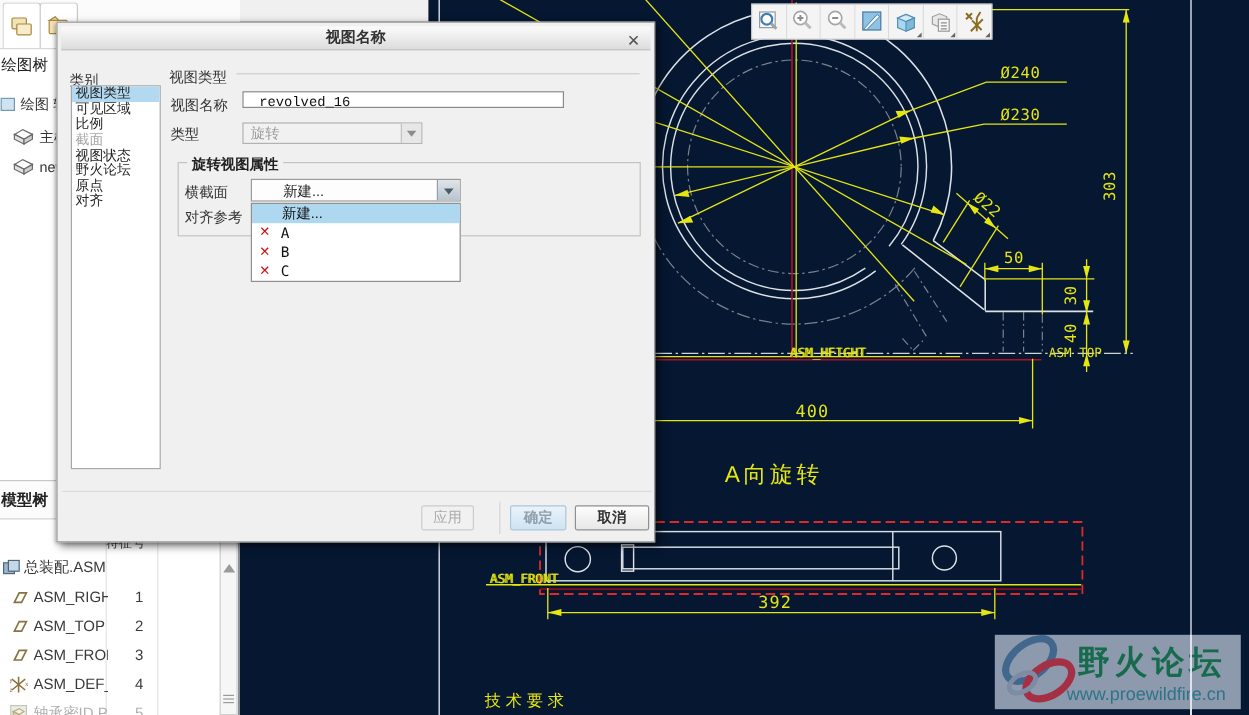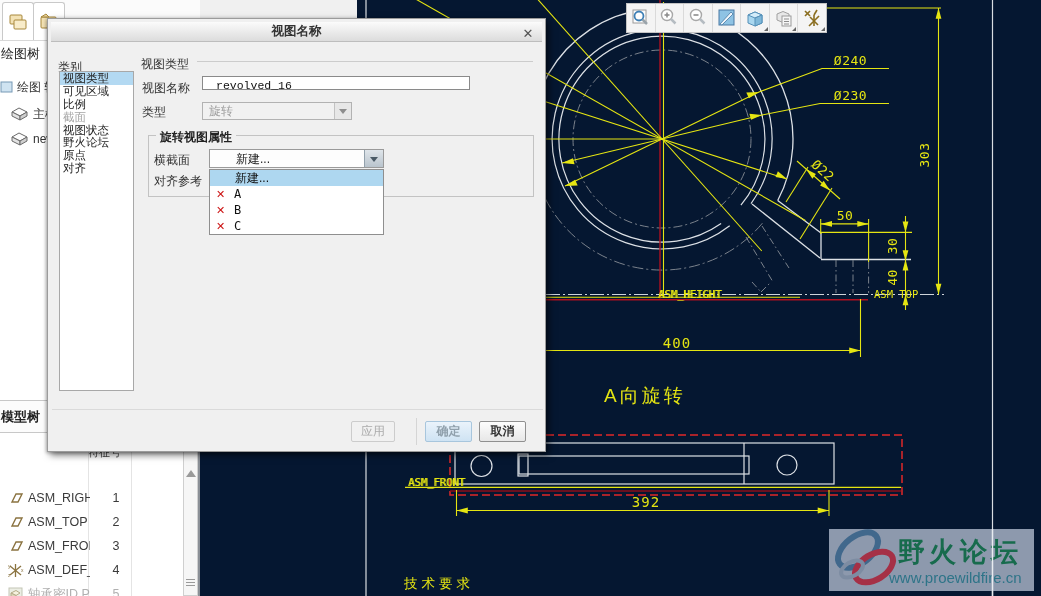--- a/index.html
+++ b/index.html
@@ -90,21 +90,21 @@
   .dd-row .name{position:absolute;left:25px;top:0;}
   .dd-row .xmark{position:absolute;left:6px;top:0;color:#cc1111;font-weight:bold;font-size:11px;}
   .dd-row .ltr{position:absolute;left:24px;top:0;font-family:"DejaVu Sans Mono","Liberation Mono",monospace;}
   #btn-rule{position:absolute;left:4px;top:390px;width:491px;height:1px;background:#dadada;}
   .dlg-btn{position:absolute;top:402px;width:44px;height:21px;box-sizing:border-box;
     font-size:12px;text-align:center;line-height:19px;border-radius:2px;}
   #btn-apply{left:303px;background:#f1f1f1;border:1px solid #cccccc;color:#ababab;}
   #btn-sep{position:absolute;left:368px;top:399px;width:1px;height:27px;background:#d5d5d5;}
   #btn-ok{left:377px;width:47px;background:linear-gradient(#eaf3fb,#cfe3f3);
     border:1px solid #a8c6dd;color:#90a0ac;font-weight:bold;text-align:center;}
-  #btn-cancel{left:431px;width:47px;background:linear-gradient(#fdfdfd,#e7e7e7);
+  #btn-cancel{left:431px;width:62px;background:linear-gradient(#fdfdfd,#e7e7e7);
     border:1px solid #909090;color:#333;font-weight:bold;}
   
 </style>
 </head>
 <body>
 
 <svg id="cad-canvas" class="abs" width="1041" height="596" viewBox="0 0 1041 596">
 
   <rect x="200" y="0" width="841" height="596" fill="#051731"></rect>
   <rect x="200" y="0" width="157" height="18" fill="#f0f0f0"></rect>
@@ -376,20 +376,28 @@
     <span>new_view_2</span>
   </div>
 
   <div id="mtree-label" class="abs">模型树</div>
 
   <div id="mtree" class="abs">
     <div id="mtree-head">特征号</div>
     <div class="mtree-colsep" style="left:88px;"></div>
     <div class="mtree-colsep" style="left:131px;"></div>
 
+    <div class="mtree-row" style="top:28px;">
+      <svg width="15" height="15" style="margin:0 3px 0 2px;flex:none;">
+        <rect x="1" y="3" width="9" height="9" fill="#9fb6c9" stroke="#4a6880"></rect>
+        <rect x="5" y="1" width="9" height="9" fill="#c6d8e6" stroke="#4a6880"></rect>
+      </svg>
+      <span class="lbl" style="max-width:84px;">总装配.ASM</span>
+      <span class="num"></span>
+    </div>
     <div class="mtree-row" style="top:53px;">
       <svg width="16" height="14" style="margin:0 4px 0 8px;flex:none;">
         <polygon points="4,11 8,3 14,3 10,11" fill="none" stroke="#8a7340" stroke-width="1.4"></polygon>
       </svg>
       <span class="lbl">ASM_RIGHT</span>
       <span class="num">1</span>
     </div>
     <div class="mtree-row" style="top:77px;">
       <svg width="16" height="14" style="margin:0 4px 0 8px;flex:none;">
         <polygon points="4,11 8,3 14,3 10,11" fill="none" stroke="#8a7340" stroke-width="1.4"></polygon>

